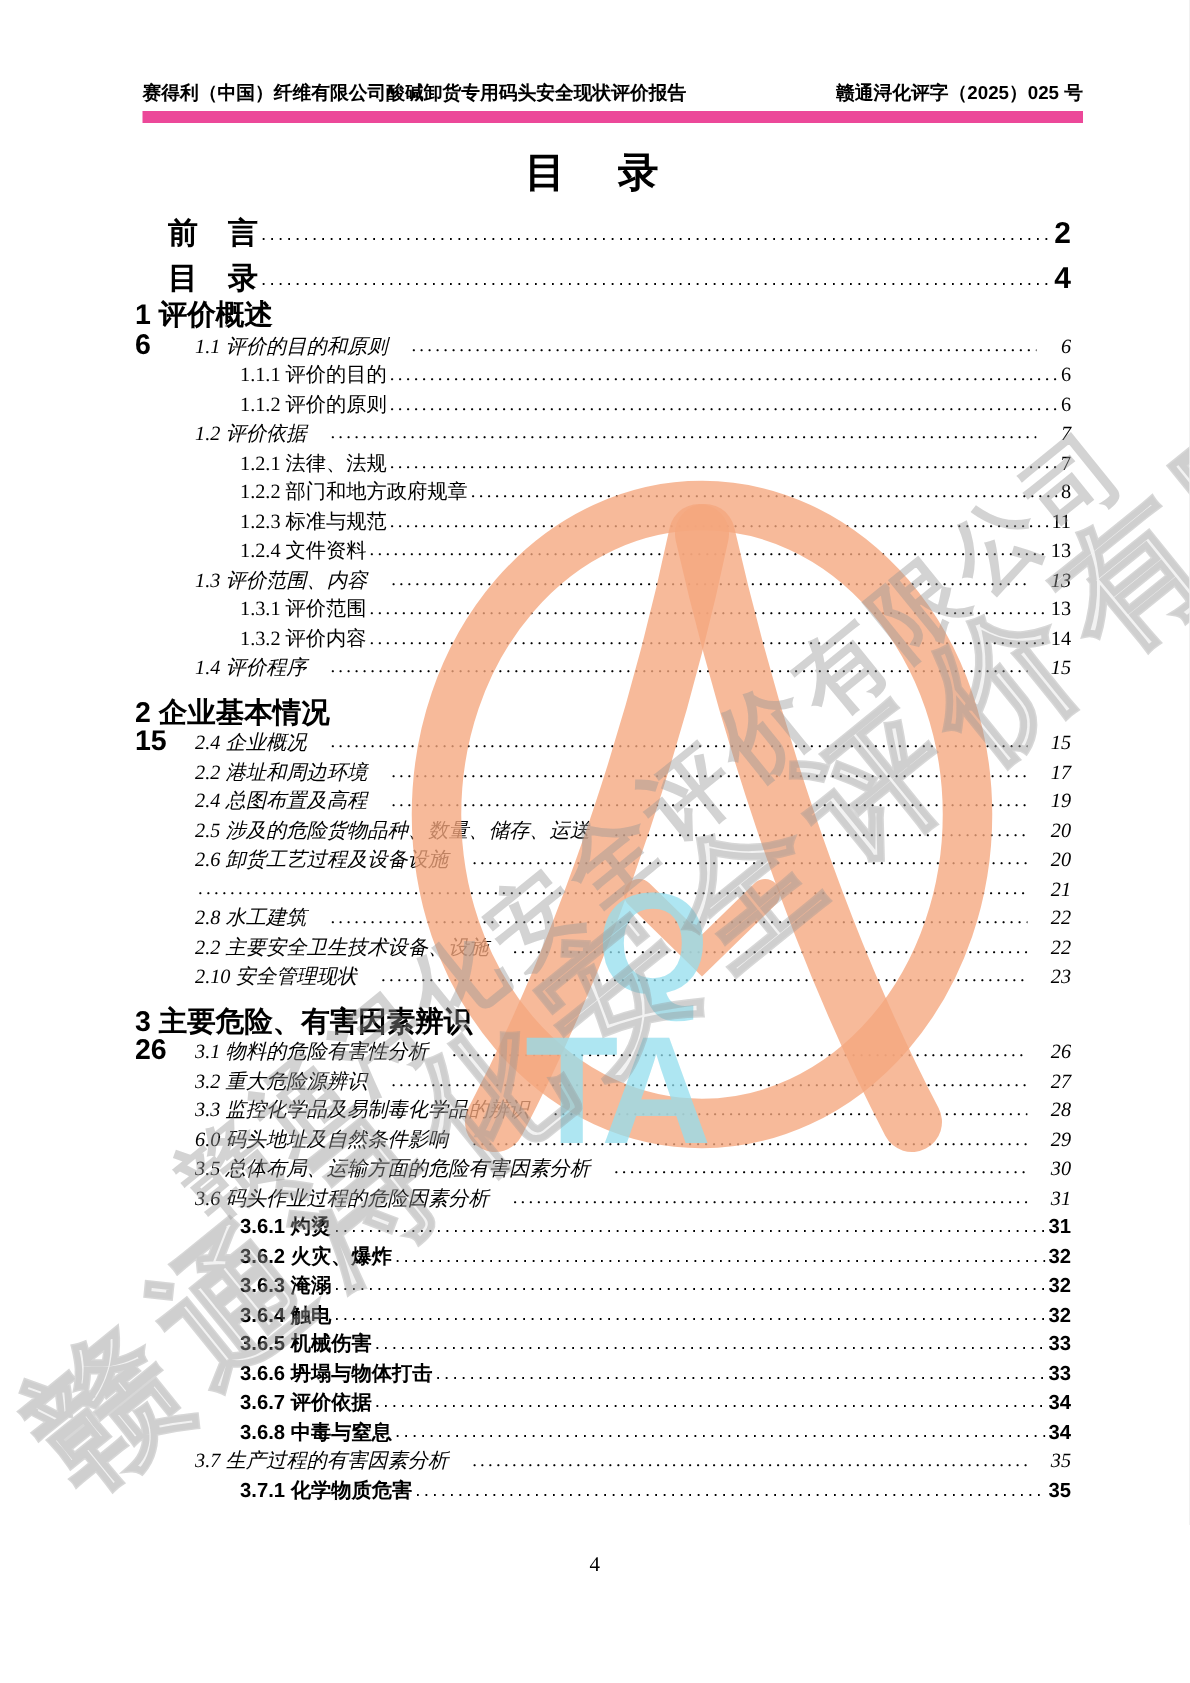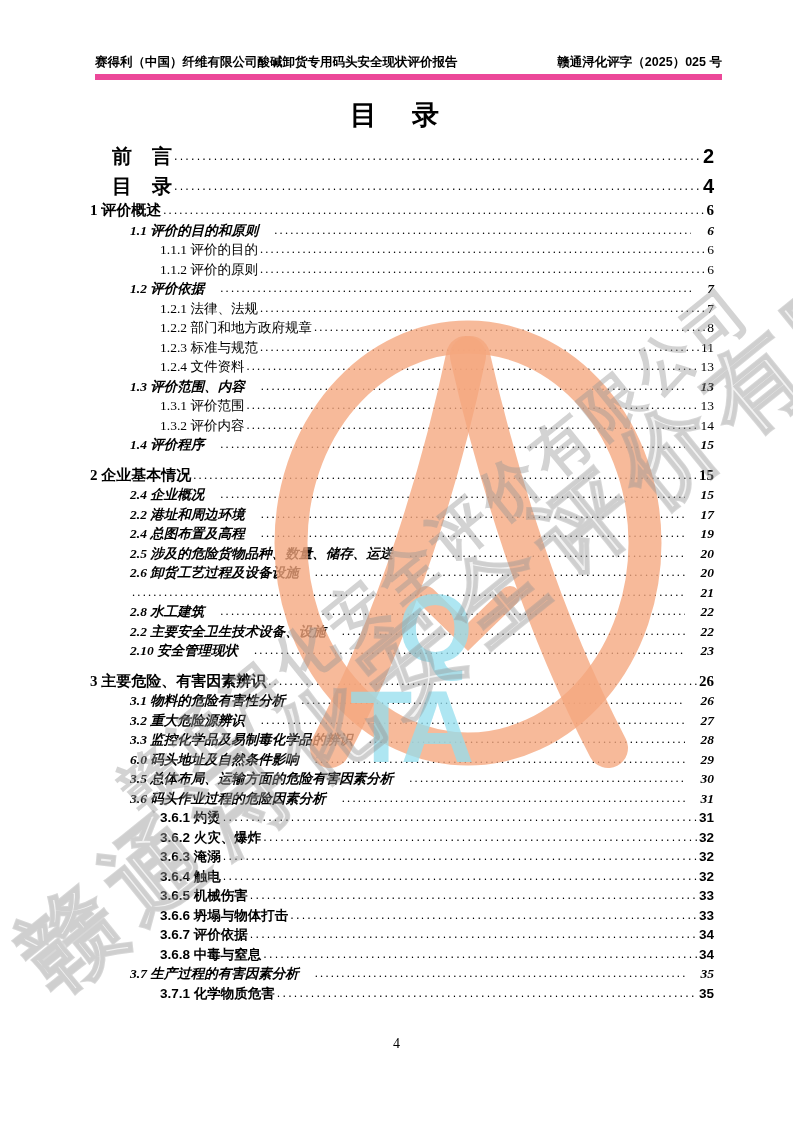--- a/index.html
+++ b/index.html
@@ -6,21 +6,21 @@
   .page {
     position:relative; width:793px; height:1122px; margin:0 auto;
     background:#ffffff; overflow:hidden; color:#000;
     font-family:"Liberation Serif", "DejaVu Serif", serif;
   }
 
   
   .header {
     position:absolute; left:95px; top:54px; width:627px;
     display:flex; justify-content:space-between; align-items:flex-end;
-    border-bottom:6px solid #ec4899; padding-bottom:3px;
+    border-bottom:8px solid #ec4899; padding-bottom:3px;
     font-family:"Liberation Sans", "DejaVu Sans", sans-serif;
     font-weight:bold; font-size:12.5px; white-space:nowrap;
   }
   .header .hdr-right { margin-left:20px; }
 
   
   .doc-title {
     position:absolute; left:0; right:0; top:97px; text-align:center;
     font-family:"Liberation Sans", "DejaVu Sans", sans-serif;
     font-weight:bold; font-size:27px; letter-spacing:4px;
@@ -35,22 +35,22 @@
     font-weight:normal; font-style:normal; font-size:12.5px; letter-spacing:2.2px;
     align-self:flex-end;
   }
   .toc-row .dots::after {
     content:"................................................................................................................................................................................................................................................................................................................";
   }
   .toc-row .pagenum { white-space:nowrap; }
 
   .lv-front { height:30px; line-height:30px; padding-left:22px; font-size:20px; font-weight:bold;
               font-family:"Liberation Sans", "DejaVu Sans", sans-serif; }
-  .lv1 { font-size:15px; font-weight:bold; font-family:Liberation Serif, serif; }
-  .lv2 { padding-left:40px; font-weight:bold; font-style:italic;gap:14px; }
+  .lv1 { font-size:19px; font-weight:bold; font-family:Liberation Sans, sans-serif;flex-direction:column; }
+  .lv2 { padding-left:40px; font-weight:normal; font-style:italic;gap:14px; }
   .lv3 { padding-left:70px; }
   .lv3b { padding-left:70px; font-weight:bold; font-family:"Liberation Sans", "DejaVu Sans", sans-serif;justify-content:space-between; }
   .section-gap { margin-top:11px;text-align:right; }
 
   
   .footer {
     position:absolute; left:0; right:0; top:1036px; text-align:center;
     font-size:14px; font-family:"Liberation Serif", serif;
   }
 

